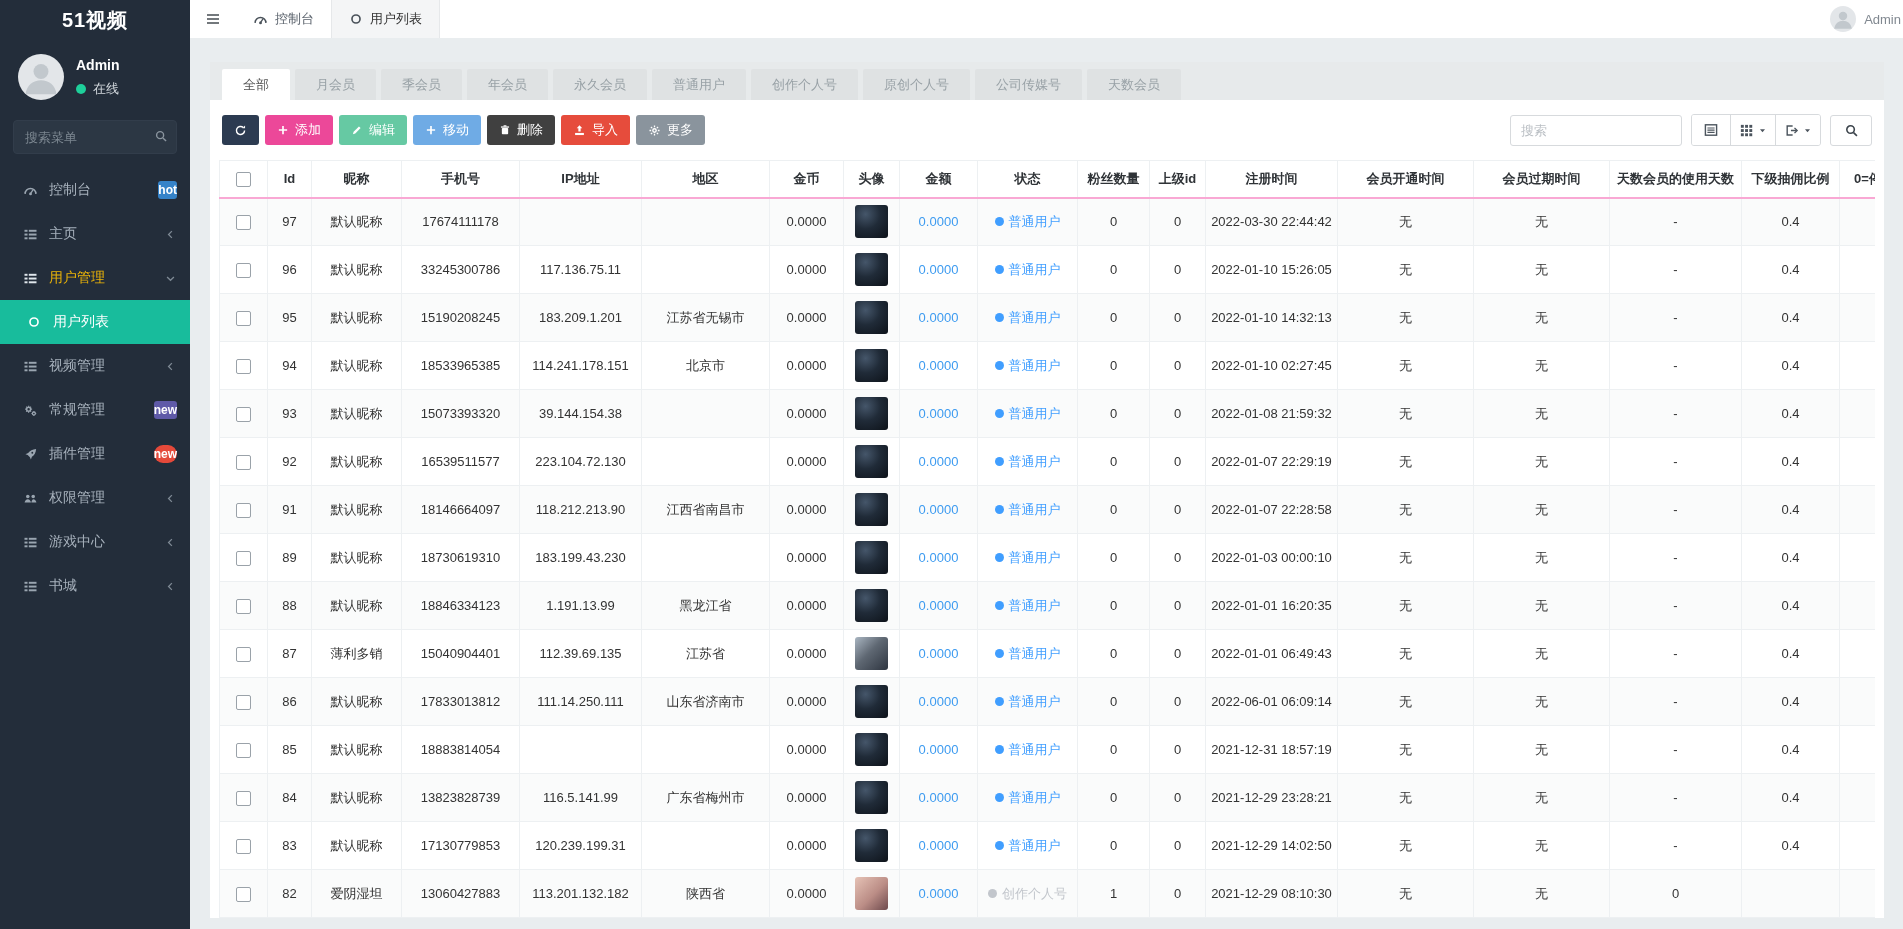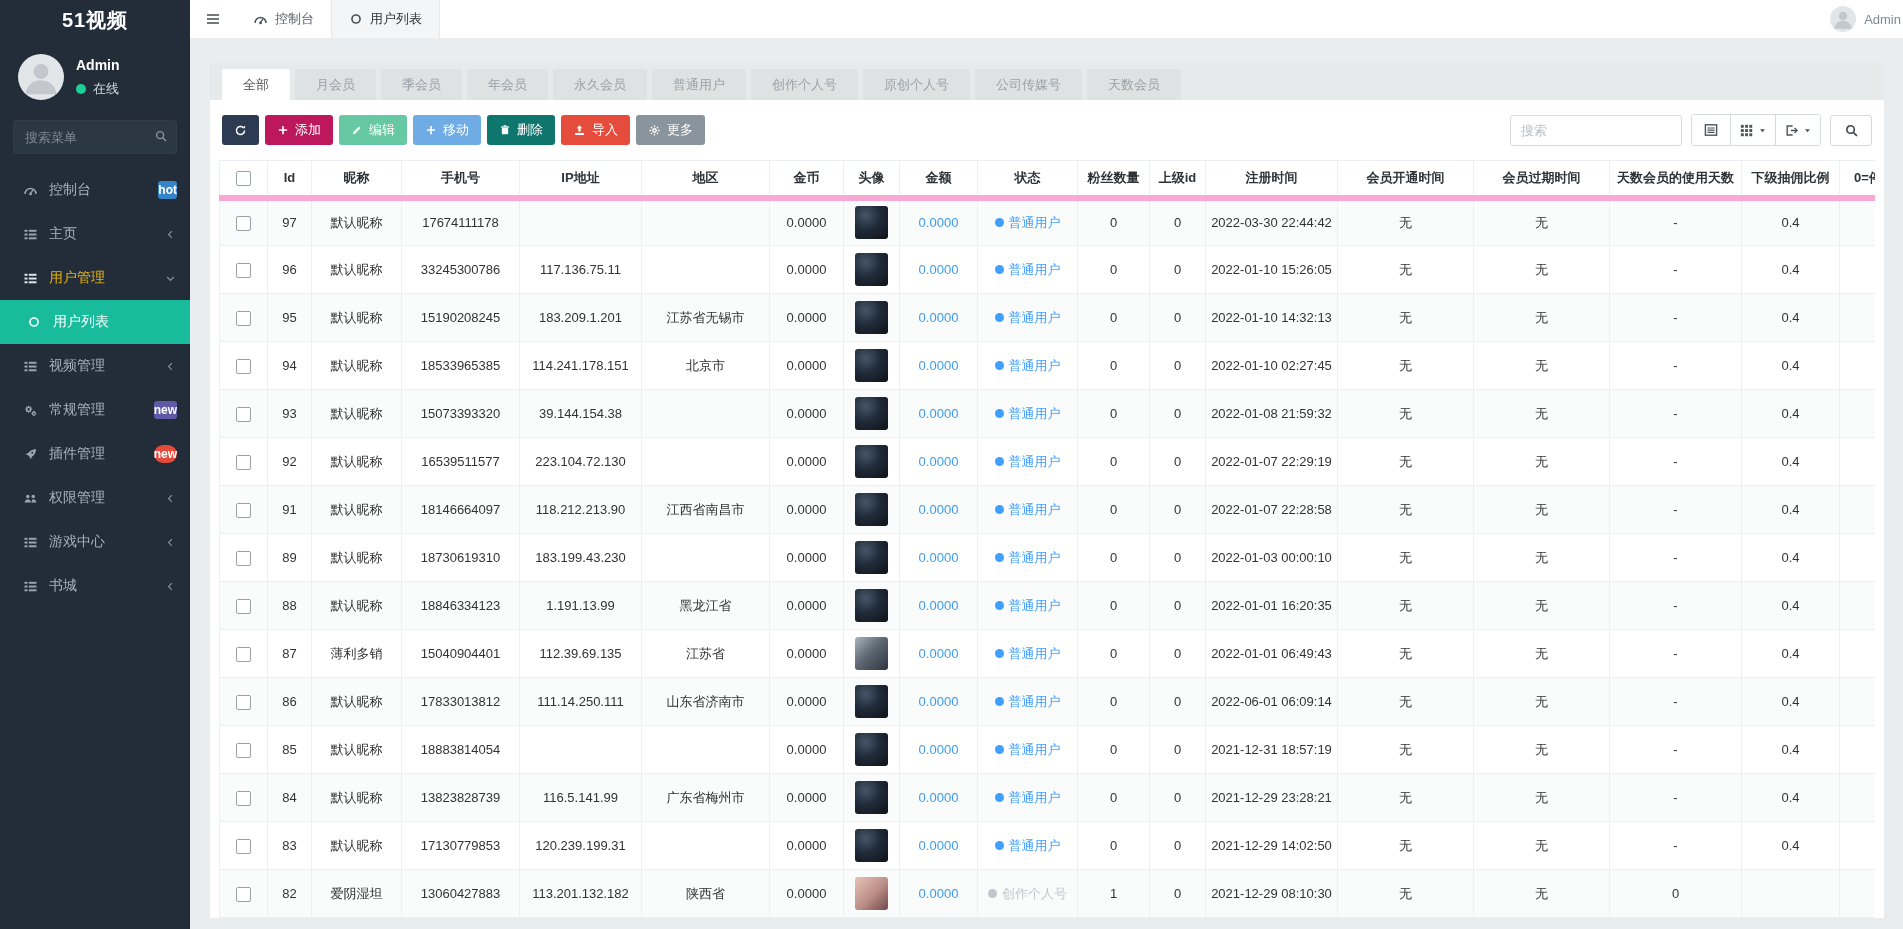--- a/index.html
+++ b/index.html
@@ -55,21 +55,21 @@
   .search-input { width:172px; height:31px; border:1px solid #d7dadd; border-radius:3px; padding:0 10px; font-size:13px; color:#333; outline:none; }
   .search-input::placeholder { color:#b9bec3; }
   .view-group { display:flex; border:1px solid #d7dadd; border-radius:3px; overflow:hidden; }
   .vbtn { min-width:39px; height:30px; background:#fff; border:none; border-right:1px solid #d7dadd; display:flex; align-items:center; justify-content:center; gap:4px; color:#4c555e; cursor:pointer; padding:0 8px; }
   .vbtn:last-child { border-right:none; }
   .sbtn { width:42px; height:31px; background:#fff; border:1px solid #d7dadd; border-radius:3px; display:flex; align-items:center; justify-content:center; color:#3c444c; cursor:pointer; }
 
   .table-wrap { overflow:hidden; }
   table { border-collapse:collapse; table-layout:fixed; width:1690px; background:#fff; }
   th,td { border:1px solid #edf0f2; text-align:center; font-size:13px; color:#333; height:48px; padding:0 4px; overflow:hidden; white-space:nowrap; }
-  thead th { height:37px; font-weight:bold; color:#2f3337; border-bottom:6px solid #f9a8d4; }
+  thead th { height:37px; font-weight:bold; color:#2f3337; border-bottom:2px solid #f9a8d4; }
   tbody tr:nth-child(odd) { background:#fafbfb; }
   input[type=checkbox] { appearance:none; -webkit-appearance:none; width:15px; height:15px; border:1px solid #9aa2a9; border-radius:2px; background:#fff; vertical-align:middle; cursor:pointer; }
   .avatar { width:33px; height:33px; border-radius:3px; margin:0 auto; }
   .avatar.dark  { background:radial-gradient(circle at 32% 28%, #45566a 0%, #202b38 45%, #0d1219 100%); }
   .avatar.light { background:linear-gradient(135deg,#aab6c2 0%, #5f6873 45%, #2e3540 100%); }
   .avatar.pink  { background:linear-gradient(135deg,#e6c3b6 0%, #bb8d86 55%, #6e4a4d 100%); }
   .amount-link { color:#3d9bf0; cursor:pointer; }
   .status { display:inline-flex; align-items:center; gap:5px; }
   .status .sdot { width:9px; height:9px; border-radius:50%; }
   .status.normal { color:#409eff; } .status.normal .sdot { background:#409eff; }
@@ -347,21 +347,21 @@
       <div class="toolbar">
         <span id="toolbar-buttons" style="display:flex;">
             <button class="btn" style="background: rgb(44, 59, 81);">
               <span class="icon">
                 <svg viewBox="0 0 16 16" width="13" height="13">
                   <path d="M13 8a5 5 0 1 1-1.6-3.7" fill="none" stroke="currentColor" stroke-width="1.8"></path>
                   <path d="M13.6 1.8v3.4h-3.4z" fill="currentColor"></path>
                 </svg>
               </span>
             </button>
-            <button class="btn" style="background: #be185d; text-align: center;">
+            <button class="btn" style="background: #ec4899; text-align: center;">
               <span class="icon">
                 <svg viewBox="0 0 16 16" width="12" height="12">
                   <path d="M8 2.5v11M2.5 8h11" stroke="currentColor" stroke-width="2.2"></path>
                 </svg>
               </span>
               <span>添加</span>
             </button>
             <button class="btn" style="background: rgb(102, 201, 163);">
               <span class="icon">
                 <svg viewBox="0 0 16 16" width="12" height="12">
@@ -371,21 +371,21 @@
               <span>编辑</span>
             </button>
             <button class="btn" style="background: rgb(111, 171, 229);">
               <span class="icon">
                 <svg viewBox="0 0 16 16" width="12" height="12">
                   <path d="M8 2.5v11M2.5 8h11" stroke="currentColor" stroke-width="2.2"></path>
                 </svg>
               </span>
               <span>移动</span>
             </button>
-            <button class="btn" style="background: #0f766e;">
+            <button class="btn" style="background: #404040;">
               <span class="icon">
                 <svg viewBox="0 0 16 16" width="12" height="12">
                   <g fill="currentColor">
                     <rect x="3.8" y="5.4" width="8.4" height="8.4" rx="1"></rect>
                     <rect x="2.6" y="3.2" width="10.8" height="1.7"></rect>
                     <rect x="6.1" y="1.7" width="3.8" height="1.7"></rect>
                   </g>
                 </svg>
               </span>
               <span>删除</span>

